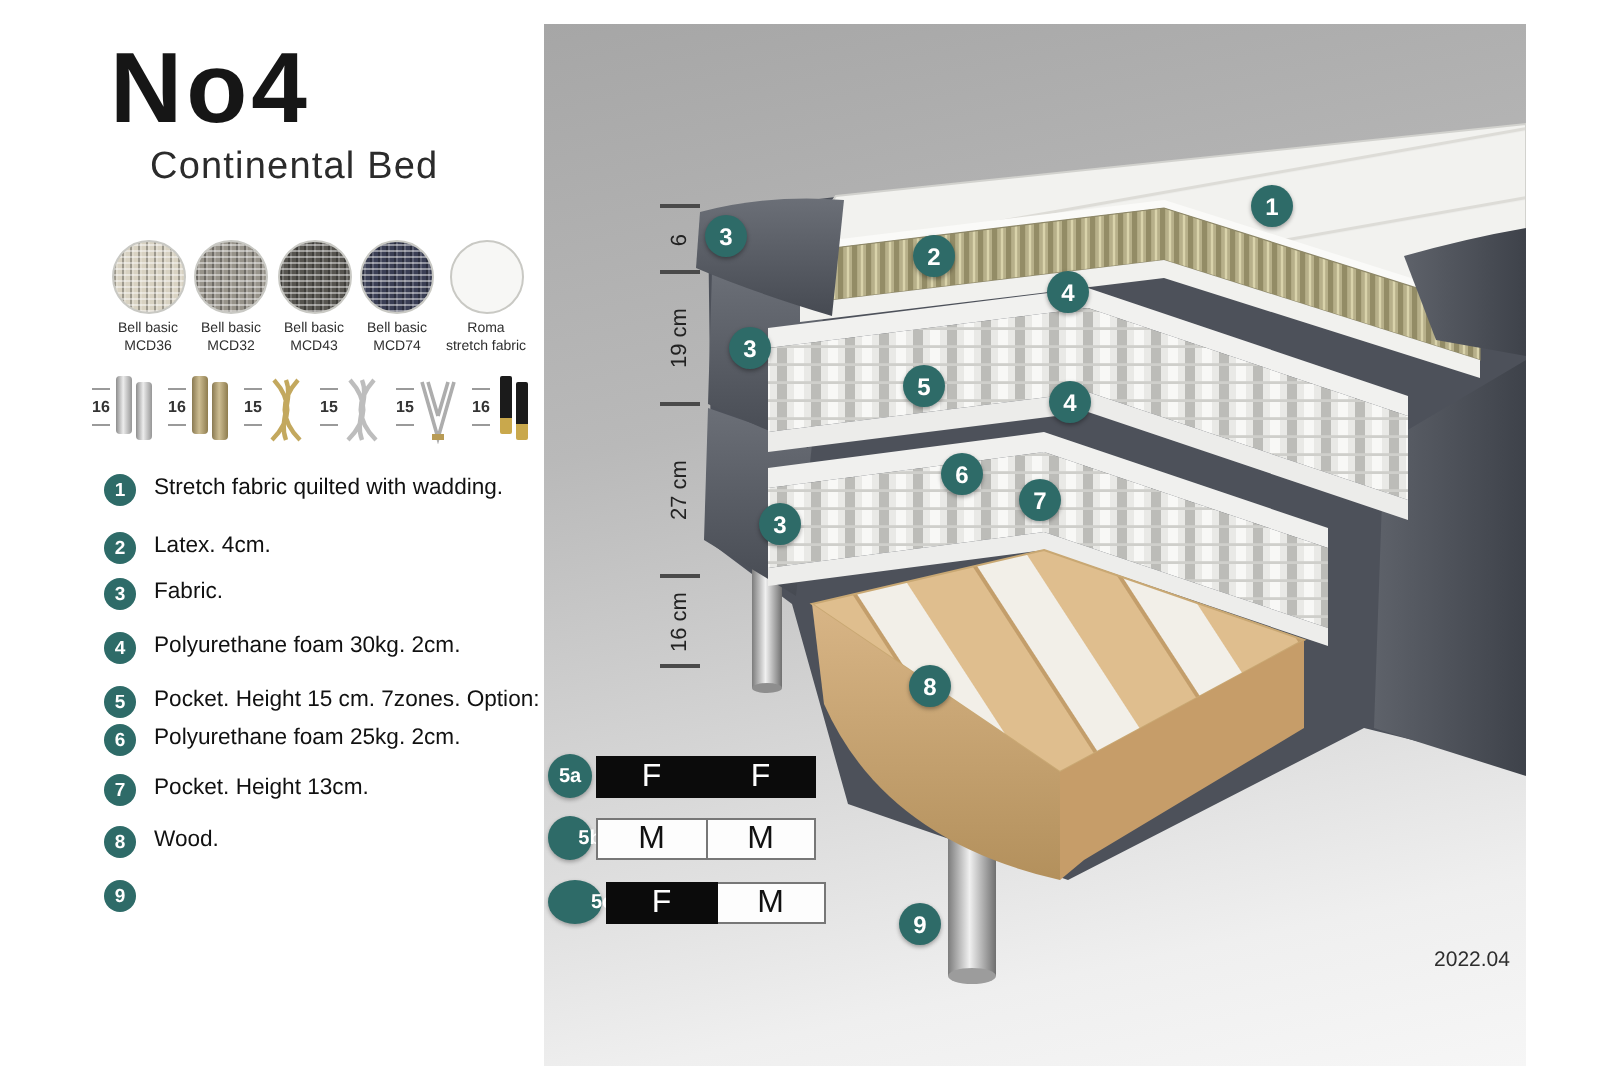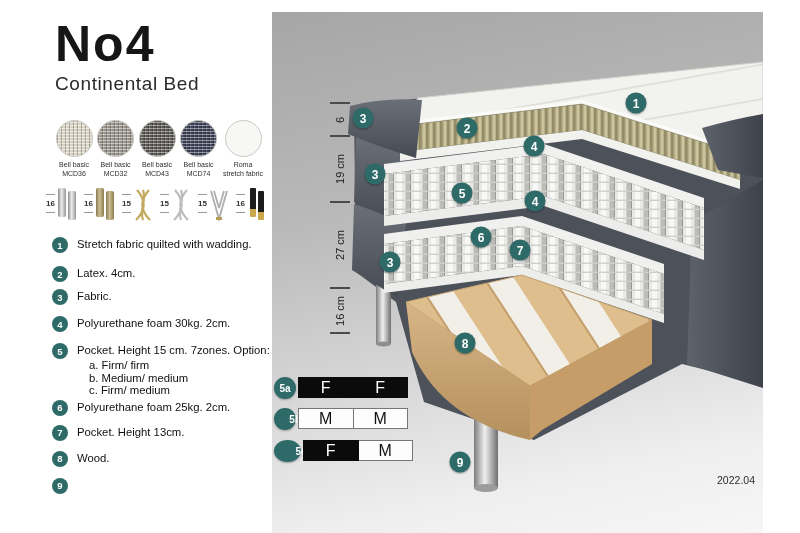--- a/index.html
+++ b/index.html
@@ -4,21 +4,21 @@
 <style>
   html,body{margin:0;padding:0;background:#fff;}
   body{width:800px;height:533px;position:relative;overflow:hidden;
        font-family:"Liberation Sans", sans-serif;color:#1a1a1a;}
   [data-name]{box-sizing:border-box;}
 
   
   .left-col{position:absolute;left:0;top:0;width:272px;height:533px;background:#fff;}
   .title-block{position:absolute;left:55px;top:18px;}
   .title{font-size:50px;font-weight:700;letter-spacing:2px;color:#161616;line-height:52px;}
-  .subtitle{font-size:19px;font-weight:300;letter-spacing:.6px;color:#2b2b2b;margin-top:3px;}
+  .subtitle{font-size:19px;font-weight:300;letter-spacing:.6px;color:#2b2b2b;margin-top:3px;margin-left:20px;}
 
   .swatch-row{position:absolute;left:54px;top:120px;width:212px;display:flex;justify-content:space-between;}
   .swatch{width:40px;display:flex;flex-direction:column;align-items:center;}
   .swatch.wide{width:46px;}
   .swatch-circle{width:37px;height:37px;border-radius:50%;border:1px solid #c9c9c4;}
   .swatch-circle.woven{background-image:
       repeating-linear-gradient(0deg, rgba(255,255,255,.45) 0 1px, rgba(0,0,0,0) 1px 3px),
       repeating-linear-gradient(90deg, rgba(0,0,0,.28) 0 1px, rgba(255,255,255,.18) 1px 2px, rgba(0,0,0,0) 2px 4px);}
   .swatch-label{margin-top:4px;font-size:7px;line-height:8.5px;text-align:center;color:#2e2e2e;white-space:nowrap;}
 
@@ -47,21 +47,21 @@
   .panel svg.bed{position:absolute;left:0;top:0;}
 
   .dim-tick{position:absolute;width:20px;height:1.5px;background:#4a4a4a;left:58px;}
   .dim-label{position:absolute;left:36px;width:64px;height:14px;font-size:11px;color:#222;
              text-align:center;transform:rotate(-90deg);line-height:14px;}
 
   .callout{position:absolute;width:21px;height:21px;border-radius:50%;color:#fff;
            font-size:12px;font-weight:bold;display:flex;align-items:center;justify-content:center;
            box-shadow:0 1px 2px rgba(0,0,0,.35);transform:translate(-50%,-50%);}
 
-  .firm-row{position:absolute;left:2px;display:flex;align-items:flex-start;height:22px;}
+  .firm-row{position:absolute;left:2px;display:flex;align-items:flex-end;height:22px;}
   .firm-badge{width:22px;height:22px;border-radius:50%;color:#fff;font-size:10px;font-weight:bold;
               display:flex;align-items:center;justify-content:center;margin-right:2px;flex:0 0 auto;
               box-shadow:0 1px 2px rgba(0,0,0,.3);}
   .firm-table{display:flex;width:110px;height:21px;}
   .firm-cell{flex:1;display:flex;align-items:center;justify-content:center;
              font-size:16px;font-weight:500;border:1px solid #777;}
   .firm-cell + .firm-cell{border-left-width:0;}
   .firm-cell.dark{background:#0b0b0b;color:#fff;border-color:#0b0b0b;box-shadow:inset 0 0 0 1px #0b0b0b, inset 2px 0 0 -1px #fff;}
   .firm-cell.dark:first-child{box-shadow:none;}
   .firm-cell.light{background:#fdfdfd;color:#111;}
@@ -207,25 +207,20 @@
       <div class="spec-item" data-name="list-item" style="margin-bottom: 11px;">
         <div class="badge" data-name="item-number-badge" style="background: rgb(46, 107, 104);">4</div>
         <div data-name="item-text-wrap">
           <div class="spec-text" data-name="item-text">Polyurethane foam 30kg. 2cm.</div>
         </div>
       </div>
       <div class="spec-item" data-name="list-item" style="margin-bottom: 3px;">
         <div class="badge" data-name="item-number-badge" style="background: rgb(46, 107, 104);">5</div>
         <div data-name="item-text-wrap">
           <div class="spec-text" data-name="item-text">Pocket. Height 15 cm. 7zones. Option:</div>
-          <div class="spec-opts" data-name="item-suboptions">
-            <div data-name="item-suboption">a. Firm/ firm</div>
-            <div data-name="item-suboption">b. Medium/ medium</div>
-            <div data-name="item-suboption">c. Firm/ medium</div>
-          </div>
         </div>
       </div>
       <div class="spec-item" data-name="list-item" style="margin-bottom: 9px;">
         <div class="badge" data-name="item-number-badge" style="background: rgb(46, 107, 104);">6</div>
         <div data-name="item-text-wrap">
           <div class="spec-text" data-name="item-text">Polyurethane foam 25kg. 2cm.</div>
         </div>
       </div>
       <div class="spec-item" data-name="list-item" style="margin-bottom: 10px;">
         <div class="badge" data-name="item-number-badge" style="background: rgb(46, 107, 104);">7</div>

